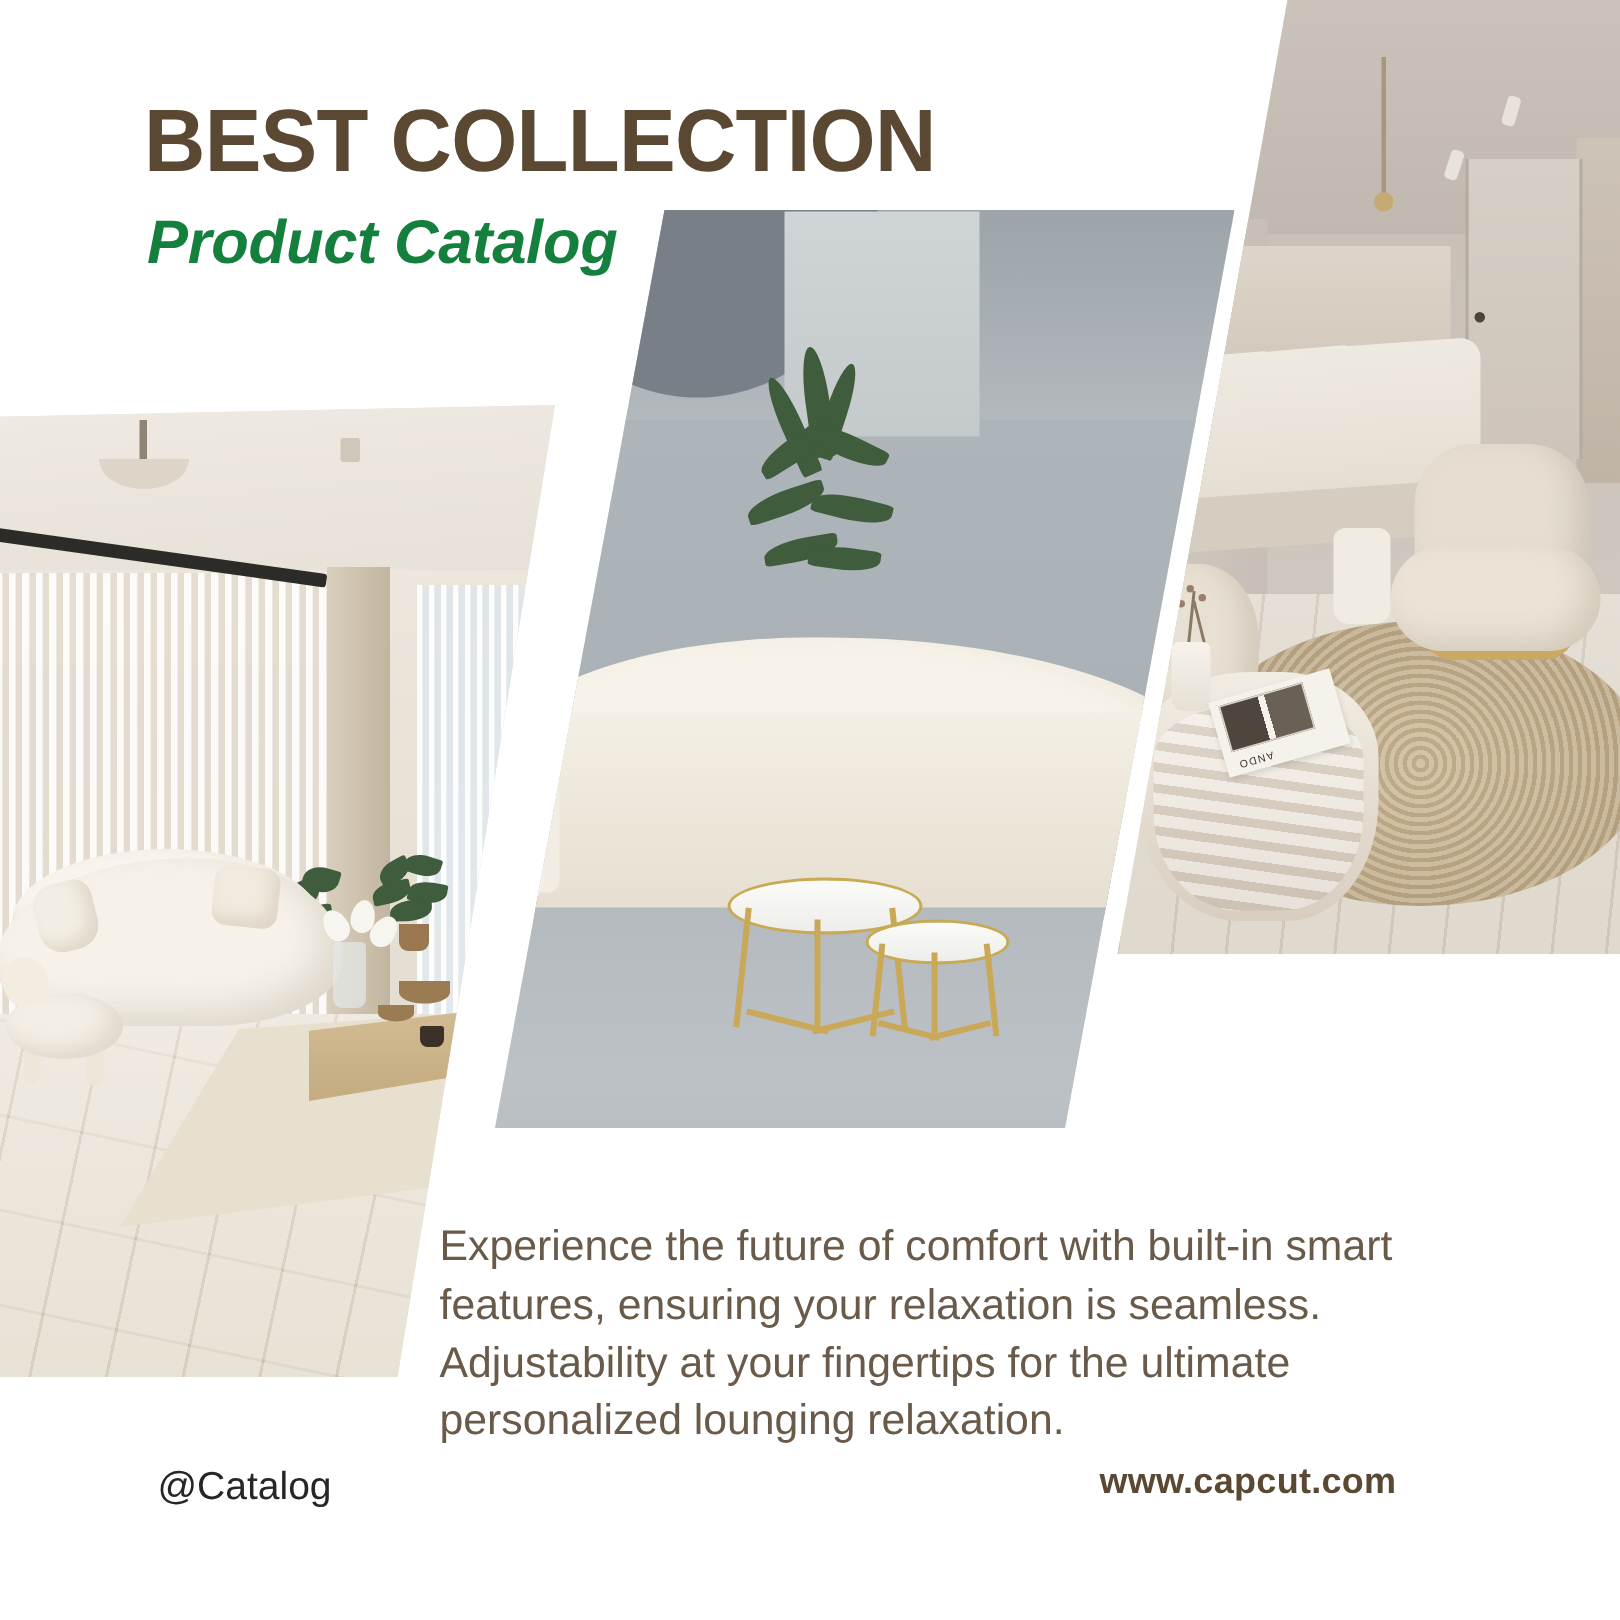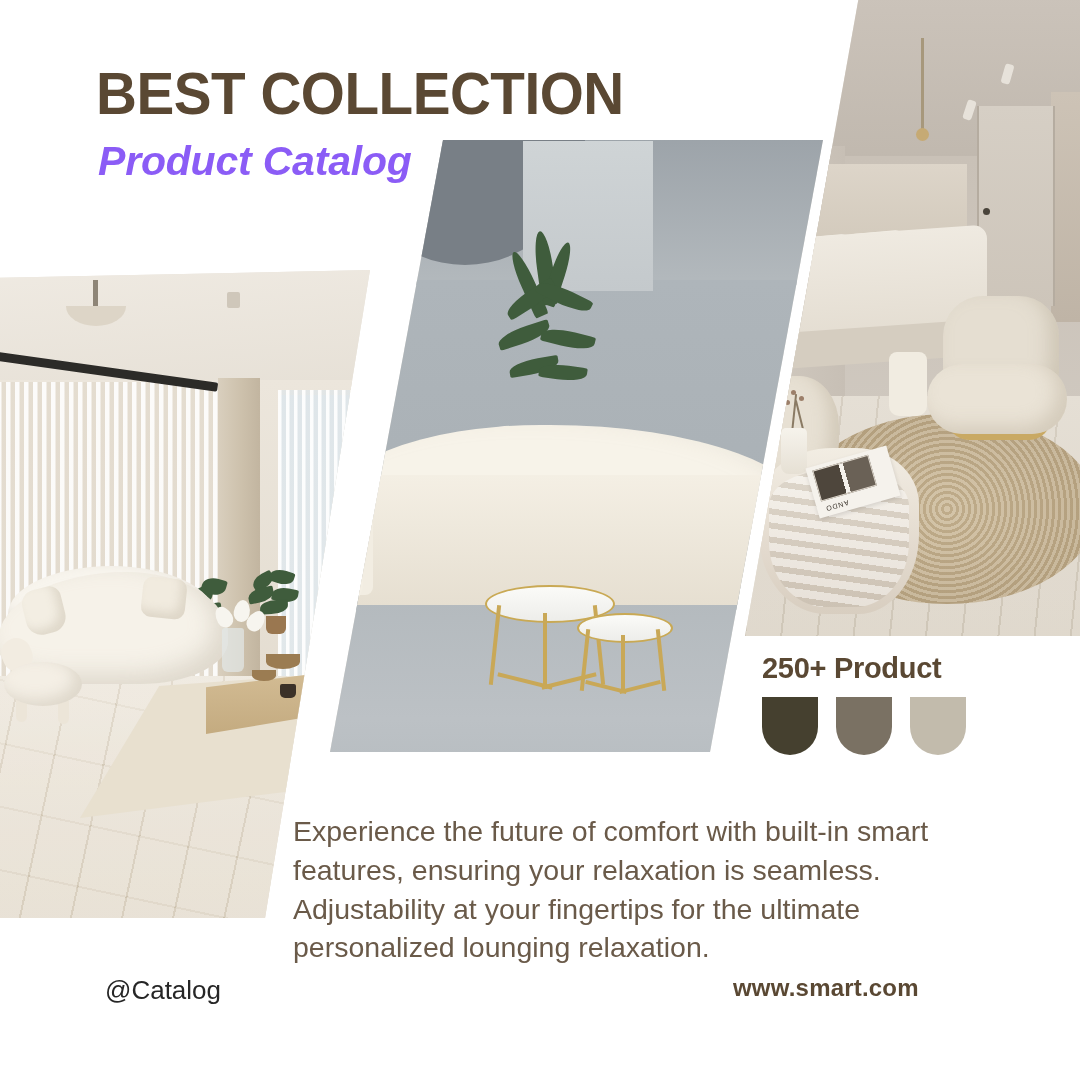--- a/index.html
+++ b/index.html
@@ -394,21 +394,21 @@
     font-family: "Liberation Sans", sans-serif; white-space: nowrap;
     letter-spacing: .2px;
   }
 </style>
 </head>
 <body>
 
 <div id="poster">
 
   <div class="headline" style="color: rgb(90, 72, 51);">BEST COLLECTION</div>
-  <div class="subhead" style="color: #8b5cf6;">Product Catalog</div>
+  <div class="subhead" style="color: #15803d;">Product Catalog</div>
 
   <div class="panel" id="panel-left">
     <div class="scene">
       <div class="lr-ceiling"></div>
       <div class="lr-wall"></div>
       <div class="lr-curtain"></div>
       <div class="lr-window"></div>
       <div class="lr-curtain2"></div>
       <div class="lr-column"></div>
       <div class="lr-track"></div>
@@ -532,27 +532,19 @@
       <div class="bd-berry" style="left:64px;top:400px;"></div>
       <div class="bd-berry" style="left:50px;top:404px;"></div>
       <div class="bd-vase"></div>
       <div class="bd-book">
         <div class="bd-book-grid"></div>
         <div class="bd-book-label">ANDO</div>
       </div>
     </div>
   </div>
 
-  <div id="product-block">
-    <div class="product-count" style="color: rgb(90, 72, 51);">250+ Product</div>
-    <div class="swatch-row">
-      <div class="swatch" style="background: rgb(69, 64, 47);"></div>
-      <div class="swatch" style="background: rgb(122, 113, 99);"></div>
-      <div class="swatch" style="background: rgb(194, 187, 172);"></div>
-    </div>
-  </div>
 
   <div id="body-copy">Experience the future of comfort with built-in smart features, ensuring your relaxation is seamless. Adjustability at your fingertips for the ultimate personalized lounging relaxation.</div>
 
   <div id="handle">@Catalog</div>
-  <div id="website" style="color: rgb(90, 72, 51);">www.smart.com</div>
+  <div id="website" style="color: rgb(90, 72, 51);">www.capcut.com</div>
 
 </div>
 
 </body></html>

